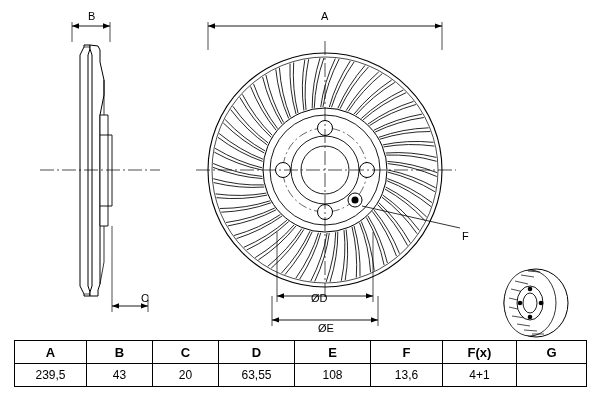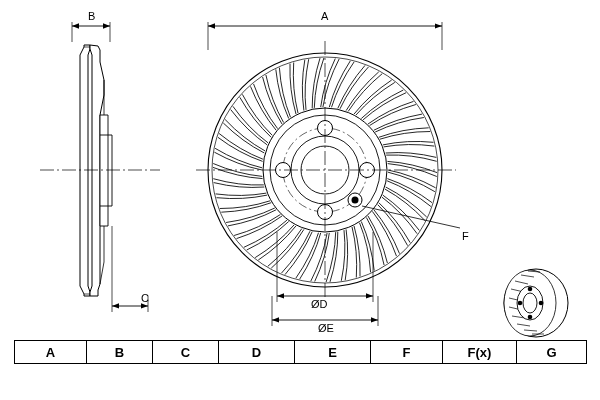--- a/index.html
+++ b/index.html
@@ -275,21 +275,21 @@
         <path d="M385.7,153.0 Q410.4,151.1 436.3,157.4"></path>
         <path d="M386.2,155.1 Q411.1,154.1 436.7,161.3"></path>
         <path d="M387.4,161.4 Q412.2,163.0 437.0,172.6"></path>
         <path d="M387.7,163.6 Q412.4,166.0 436.8,176.5"></path>
       </g>
   </svg>
 
   <div class="lbl" style="left:88px; top:10px;">B</div>
   <div class="lbl" style="left:321px; top:10px;">A</div>
   <div class="lbl" style="left:141px; top:292px;">C</div>
-  <div class="lbl" style="left:311px; top:298px;">ØD</div>
+  <div class="lbl" style="left:311px; top:292px;">ØD</div>
   <div class="lbl" style="left:318px; top:322px;">ØE</div>
   <div class="lbl" style="left:462px; top:230px;">F</div>
 
   <table id="spec-table">
     <colgroup>
       <col style="width:72px">
         <col style="width:66px">
         <col style="width:66px">
       <col style="width:76px">
         <col style="width:76px">
@@ -301,16 +301,26 @@
       <tr class="head">
         <td>A</td>
         <td>B</td>
         <td>C</td>
         <td>D</td>
         <td>E</td>
         <td>F</td>
         <td>F(x)</td>
         <td>G</td>
       </tr>
+      <tr class="vals">
+        <td>239,5</td>
+        <td>43</td>
+        <td>20</td>
+        <td>63,55</td>
+        <td>108</td>
+        <td>13,6</td>
+        <td>4+1</td>
+        <td></td>
+      </tr>
     </tbody>
   </table>
 
 </div>
 
 </body></html>

